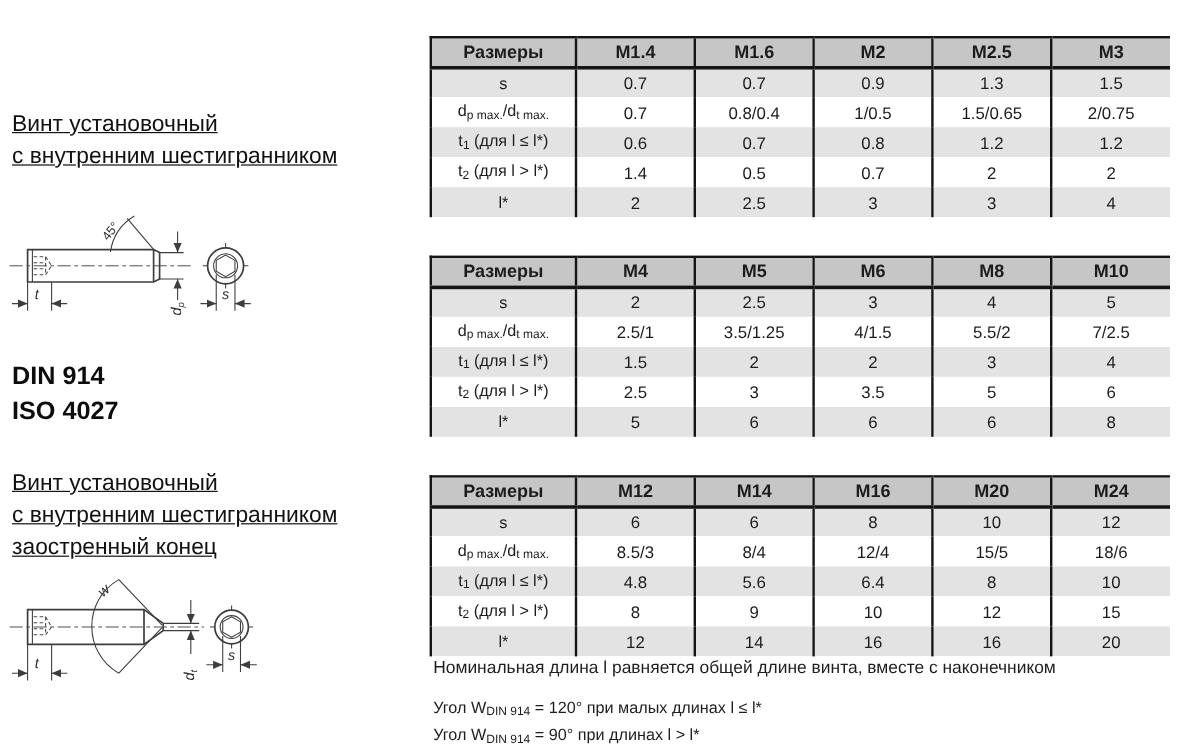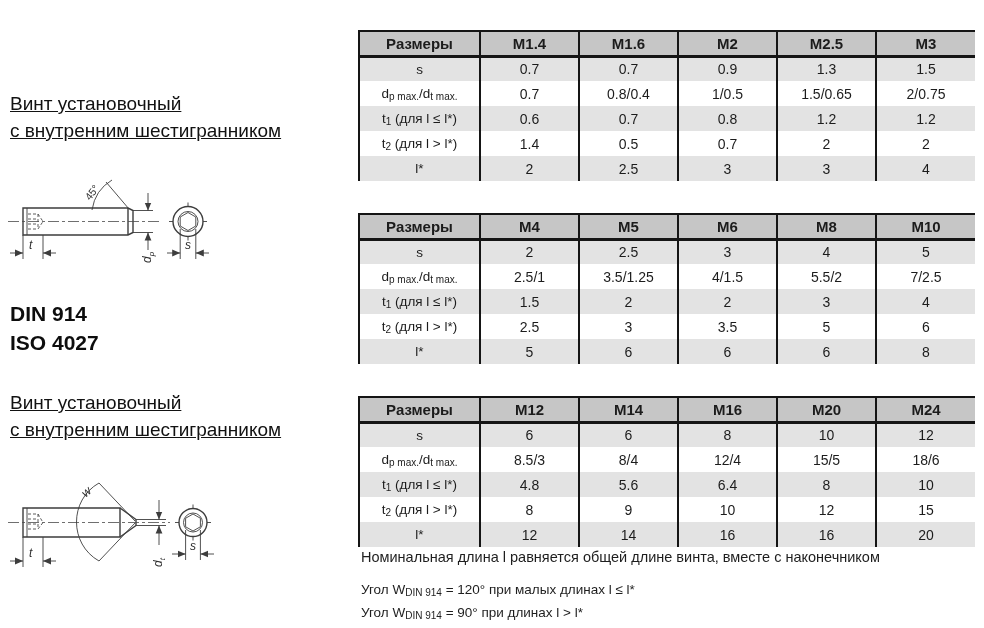--- a/index.html
+++ b/index.html
@@ -135,20 +135,21 @@
 </svg>
 
 <div id="head2" class="abs std-head">
   <div>DIN 914</div>
   <div>ISO 4027</div>
 </div>
 
 <div id="desc2" class="abs desc">
   <div>Винт установочный</div>
   <div>с внутренним шестигранником</div>
+  <div>заостренный конец</div>
 </div>
 
 <svg id="draw2" class="abs" width="245" height="125" viewBox="0 0 245 125">
   <defs>
     <marker id="ar2" markerWidth="9" markerHeight="8" refX="8" refY="4" orient="auto" markerUnits="userSpaceOnUse">
       <path d="M0,0.6 L8,4 L0,7.4 Z" fill="#3d3d3d"></path>
     </marker>
   </defs>
 
   <path class="ln" d="M21,44 H118 V73 H21 Z"></path>

